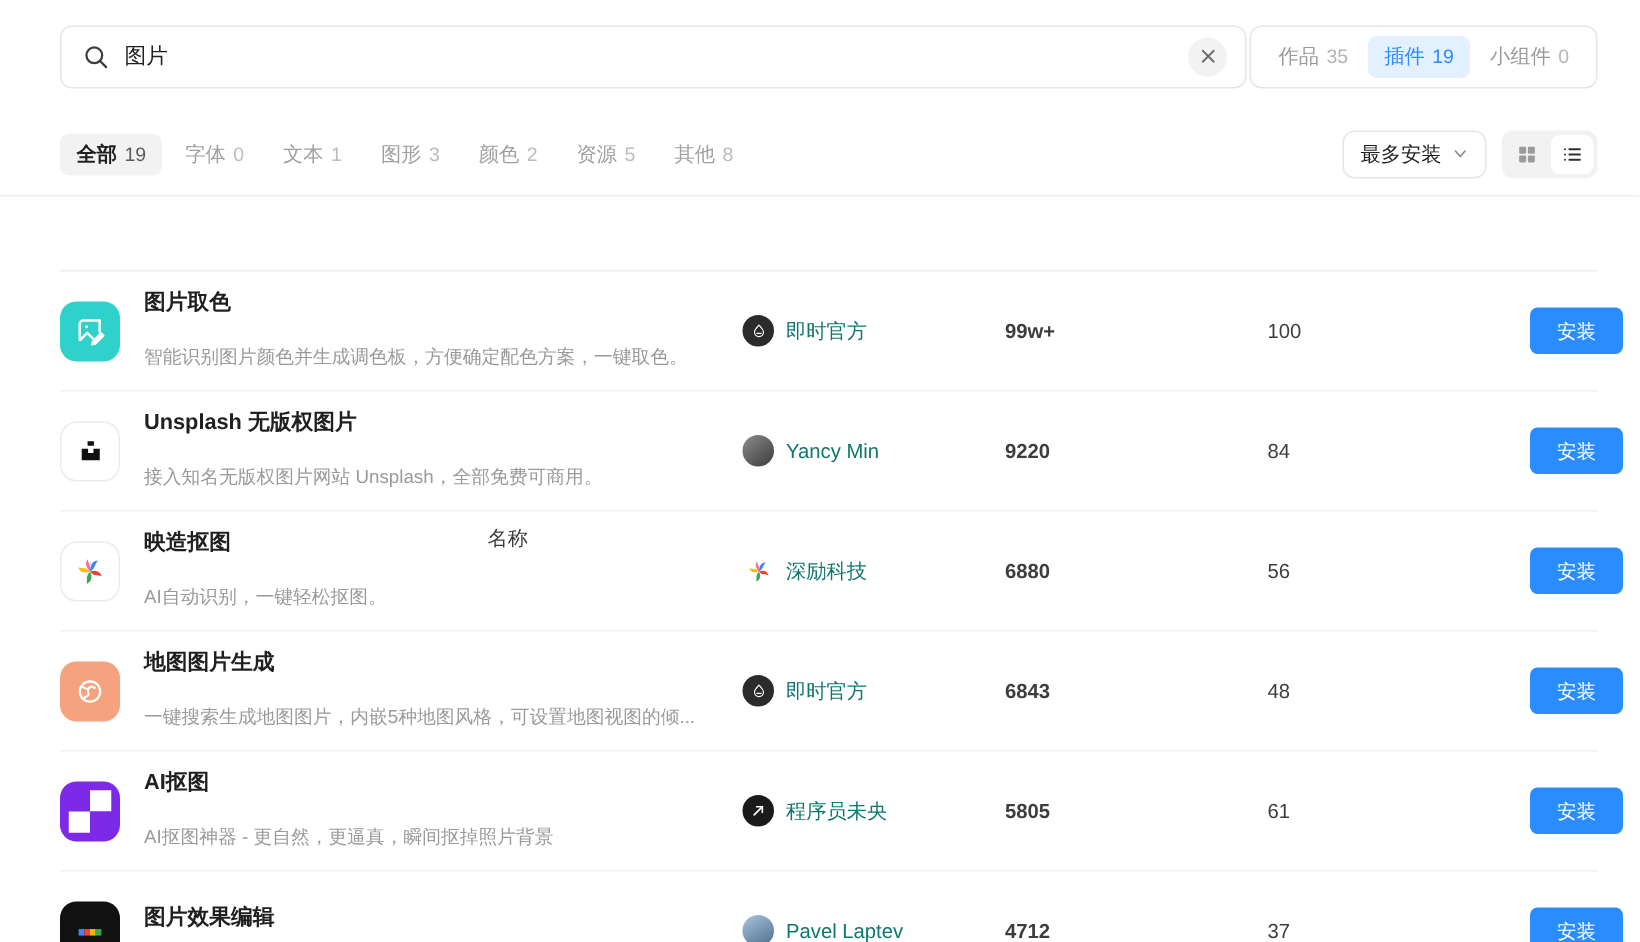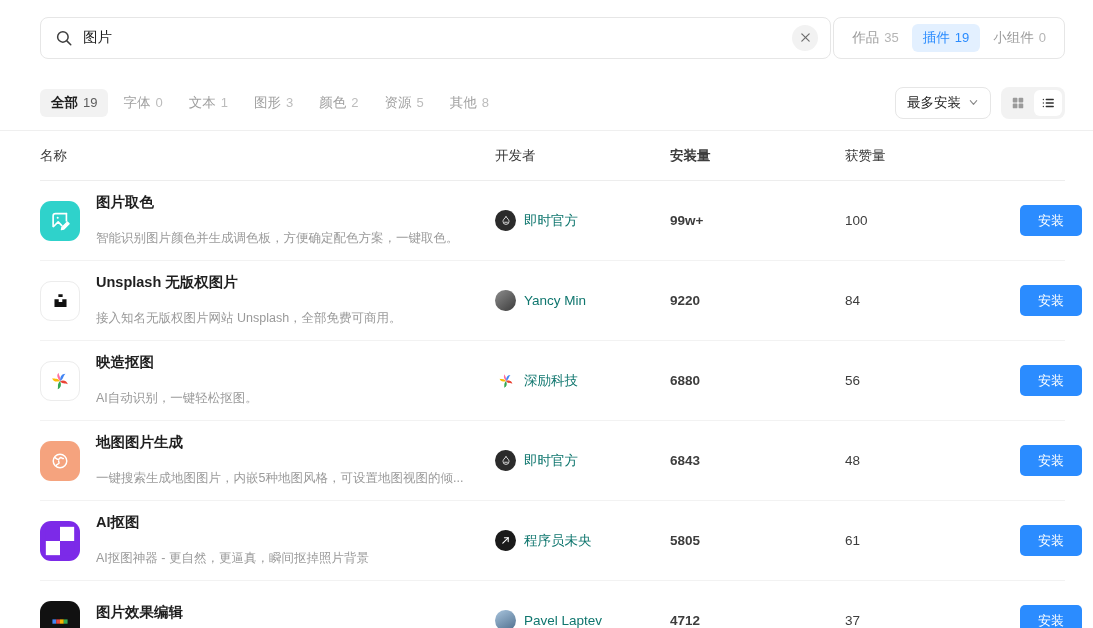--- a/index.html
+++ b/index.html
@@ -146,20 +146,21 @@
 
   
   .table { padding: 0 28px 0 40px; }
   .thead {
     display: flex;
     align-items: center;
     height: 50px;
     border-bottom: 1px solid #ededed;
     font-size: 13.5px;
     color: #3d3d3d;
+    flex-direction: column;
   }
   .row {
     display: flex;
     align-items: center;
     height: 80px;
     border-bottom: 1px solid #f2f2f2;
   }
   .col-name   { width: 455px; flex: 0 0 455px; display: flex; align-items: center; gap: 16px; }
   .col-dev    { width: 175px; flex: 0 0 175px; display: flex; align-items: center; gap: 8px; }
   .col-inst   { width: 175px; flex: 0 0 175px; font-weight: bold; }

